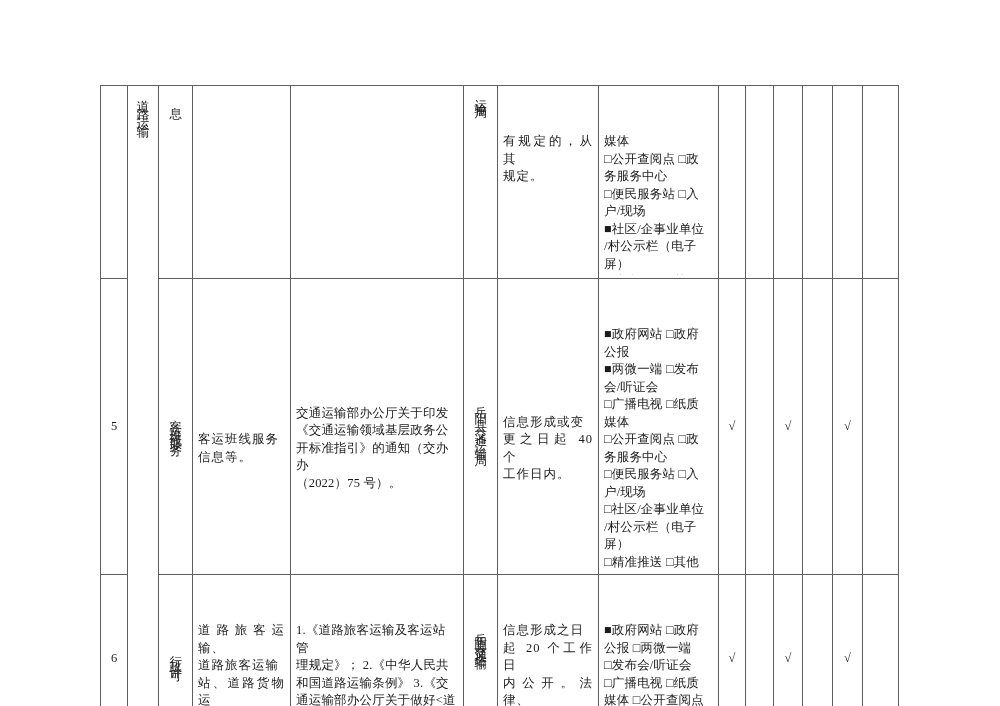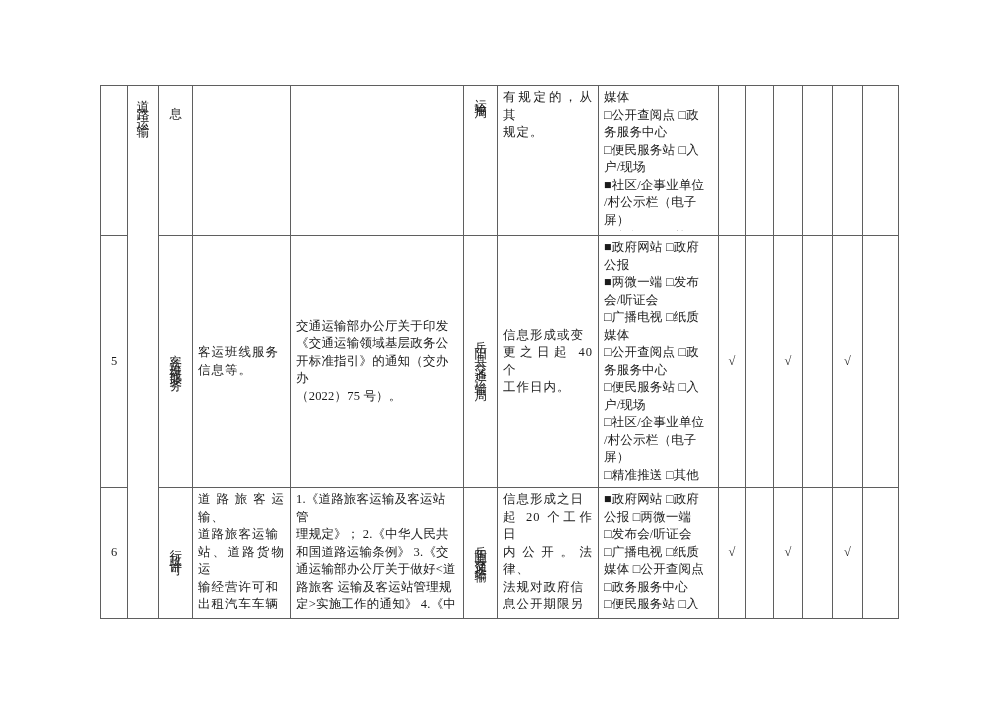--- a/index.html
+++ b/index.html
@@ -44,21 +44,21 @@
   tr.row-a > td { vertical-align: top; }
   tr.row-6 > td { vertical-align: top; }
   tr.row-6 > td.check { vertical-align: middle; }
 
   td.num   { text-align: center; }
   td.cat   { text-align: center; vertical-align: middle; padding-top: 112px; }
   td.sub   { text-align: center; }
   td.unit  { text-align: center; }
   td.check { text-align: center; font-size: 13px; color: #2a2a2a; }
 
-  .ml { white-space: pre-line; display: block; }
+  .ml { white-space: pre-line; display: block; margin-top: 44px; }
   .clip  { height: 118px; overflow: hidden; display: block; }
   .clip-a { height: 142px; overflow: hidden; display: block; }
 
   .vert {
     writing-mode: vertical-rl;
     text-orientation: upright;
     letter-spacing: 4px;
     display: inline-block;
     line-height: 1;
   }

